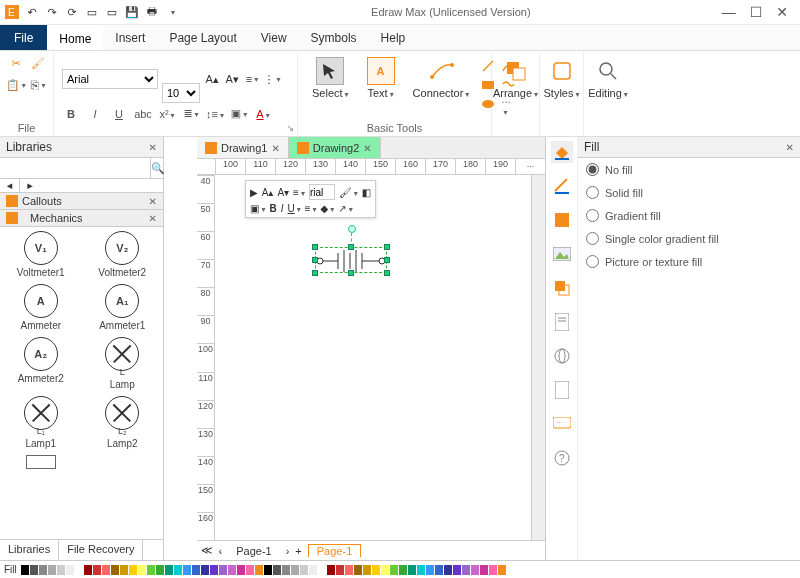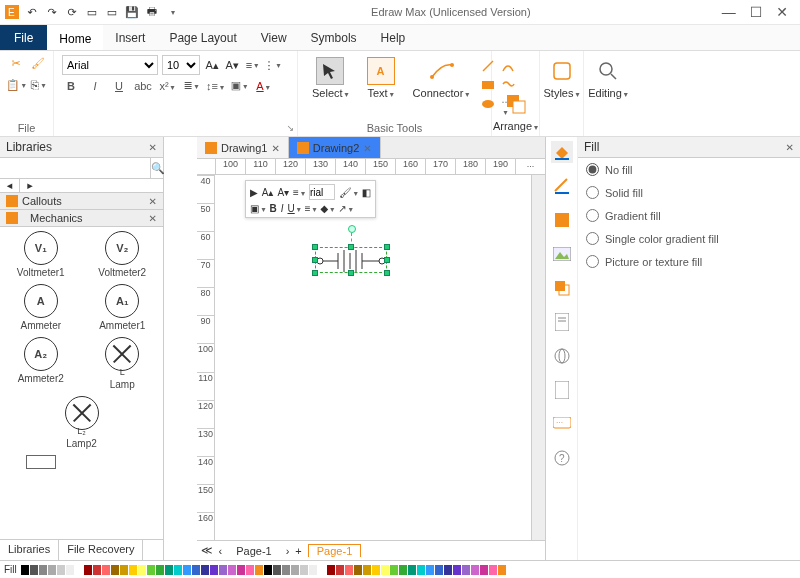--- a/index.html
+++ b/index.html
@@ -54,21 +54,21 @@
 .shapecell .sub { font-size:9px; margin-top:-6px;}
 
 .lefttabs { display:flex; border-top:1px solid #ccc; font-size:11px; height:21px;}
 .lefttabs .lt { padding:3px 8px; border-right:1px solid #ccc; background:#fff;}
 .lefttabs .lt.active { background:#fff;}
 
 
 .canvasarea { flex:1; display:flex; flex-direction:column; background:#f6f6f6;margin-left:33px; }
 .tabs { height:22px; display:flex; background:#eee; border-bottom:1px solid #ccc;}
 .tab { display:flex; align-items:center; gap:4px; padding:0 8px; background:#f4f4f4; border-right:1px solid #ccc; font-size:11px;}
-.tab.active { background:#3b82f6; }
+.tab.active { background:#86efac; }
 .tab .doci { width:12px; height:12px; background:#f28c1a; }
 .ruler-h { height:16px; background:#fff; border-bottom:1px solid #ccc; display:flex; font-size:9px; color:#555; padding-left:18px; overflow:hidden;}
 .ruler-h span { width:30px; text-align:center; border-left:1px solid #ccc; flex-shrink:0;}
 .canvaswrap { flex:1; display:flex; overflow:hidden; position:relative;}
 .ruler-v { width:18px; background:#fff; border-right:1px solid #ccc; display:flex; flex-direction:column; font-size:9px; color:#555;}
 .ruler-v span { height:30px; text-align:center; border-top:1px solid #ccc;}
 .canvas { flex:1; background:#fff; position:relative; }
 .minitb { position:absolute; left:30px; top:5px; background:#fff; border:1px solid #ccc; box-shadow:0 1px 3px rgba(0,0,0,.15); padding:3px 4px; display:flex; flex-direction:column; gap:3px;}
 .minitb .row { display:flex; gap:4px; align-items:center; font-size:10px;}
 .minitb input { width:26px; height:16px; font-size:10px; border:1px solid #ccc;}
@@ -148,21 +148,21 @@
         <span class="smicon dd">⎘</span>
       </div>
     </div>
     <div class="label">File</div>
   </div>
 
   <div class="rgroup" style="width:244px;">
     <div style="display:flex; flex-direction:column; ">
       <div class="fontrow">
         <select style="width:96px;"><option>Arial</option></select>
-        <select style="width:38px;"><option>10</option></select>
+        <select style="width:38px;margin-top:28px;"><option>10</option></select>
         <span class="smicon">A▴</span>
         <span class="smicon">A▾</span>
         <span class="smicon dd">≡</span>
         <span class="smicon dd">⋮</span>
       </div>
       <div class="fontbtns">
         <span><b>B</b></span>
         <span><i>I</i></span>
         <span><u>U</u></span>
         <span>abc</span>
@@ -217,21 +217,21 @@
           </svg>
         <svg width="14" height="14">
             <path d="M2 6 Q5 2 8 6 T13 6" stroke="#f28c1a" fill="none" stroke-width="1.5"></path>
           </svg>
         <span class="dd" style="font-size:9px;">⋯</span>
       </div>
     </div>
     <div class="label">Basic Tools</div>
   </div>
 
-  <div class="rgroup" style="width:48px;justify-content:flex-end;">
+  <div class="rgroup" style="width:48px;">
     <div class="bigbtn">
       <div class="iconbox">
           <svg width="22" height="22">
             <rect x="2" y="2" width="12" height="12" fill="#f28c1a"></rect>
             <rect x="8" y="8" width="12" height="12" fill="#fff" stroke="#f28c1a"></rect>
           </svg>
         </div>
       <span class="dd">Arrange</span>
     </div>
   </div>
@@ -313,20 +313,25 @@
             <div class="circ">A₂</div>
             <span>Ammeter2</span>
           </div>
         <div class="shapecell">
             <div class="circ x"></div>
             <span class="sub">L</span>
             <span>Lamp</span>
           </div>
       </div>
       <div class="shaperow">
+        <div class="shapecell">
+            <div class="circ x"></div>
+            <span class="sub">L₁</span>
+            <span>Lamp1</span>
+          </div>
         <div class="shapecell">
             <div class="circ x"></div>
             <span class="sub">L₂</span>
             <span>Lamp2</span>
           </div>
       </div>
       <div class="shaperow">
         <div class="shapecell">
             <div style="width:30px;height:14px;border:1px solid #666;"></div>
           </div>

